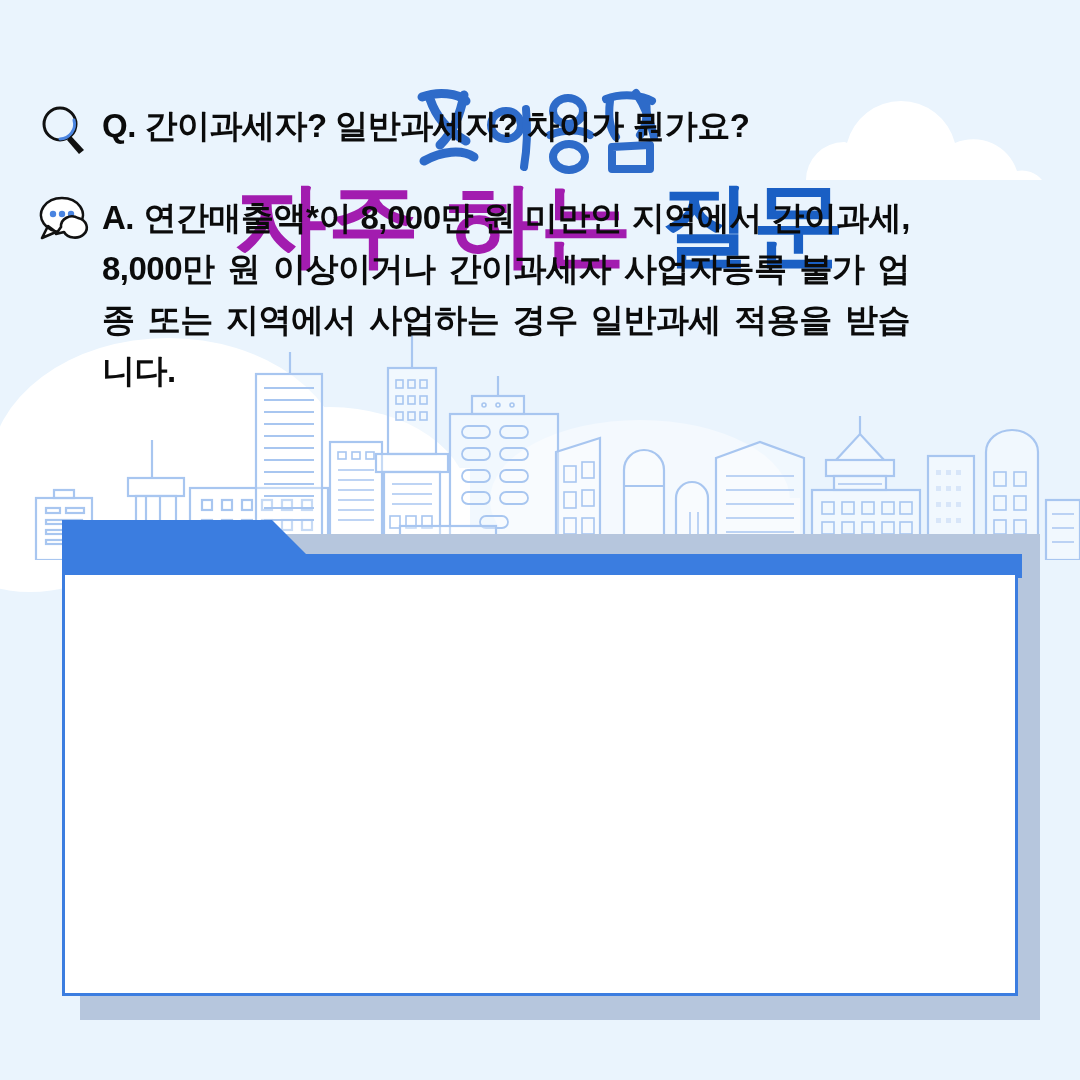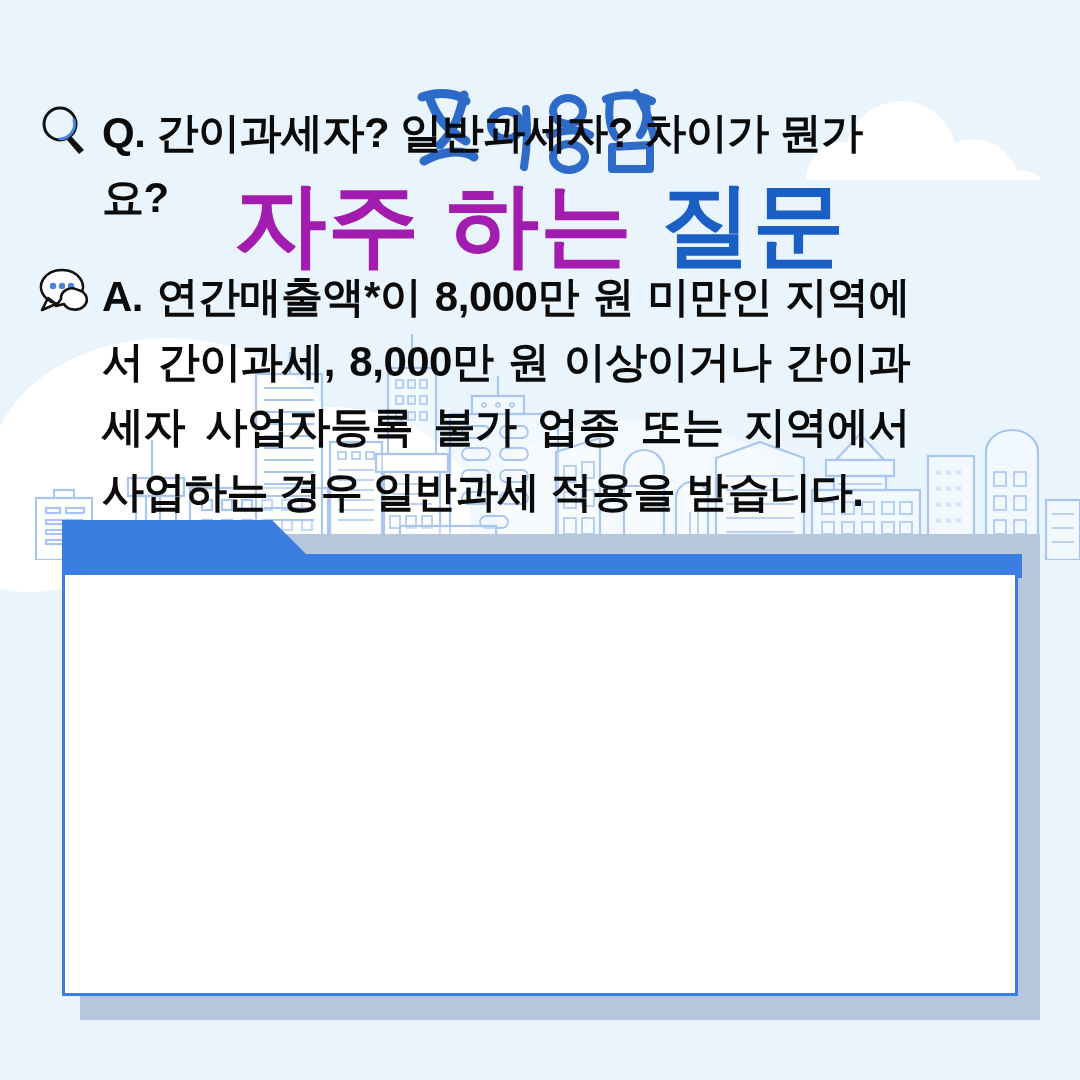--- a/index.html
+++ b/index.html
@@ -113,21 +113,21 @@
   }
   .qa-icon {
     flex: 0 0 66px;
     width: 66px;
     height: 56px;
     position: relative;
     margin-top: 2px;
   }
   .qa-text {
     flex: 1 1 auto;
-    font-size: 42px;
+    font-size: 33px;
     font-weight: 700;
     color: #0b0b0b;
     line-height: 1.55;
     letter-spacing: -0.5px;
   }
   #q-row { margin-bottom: 34px; }
   #a-text {
     text-align: justify;
     text-justify: inter-character;
     text-align-last: left;

